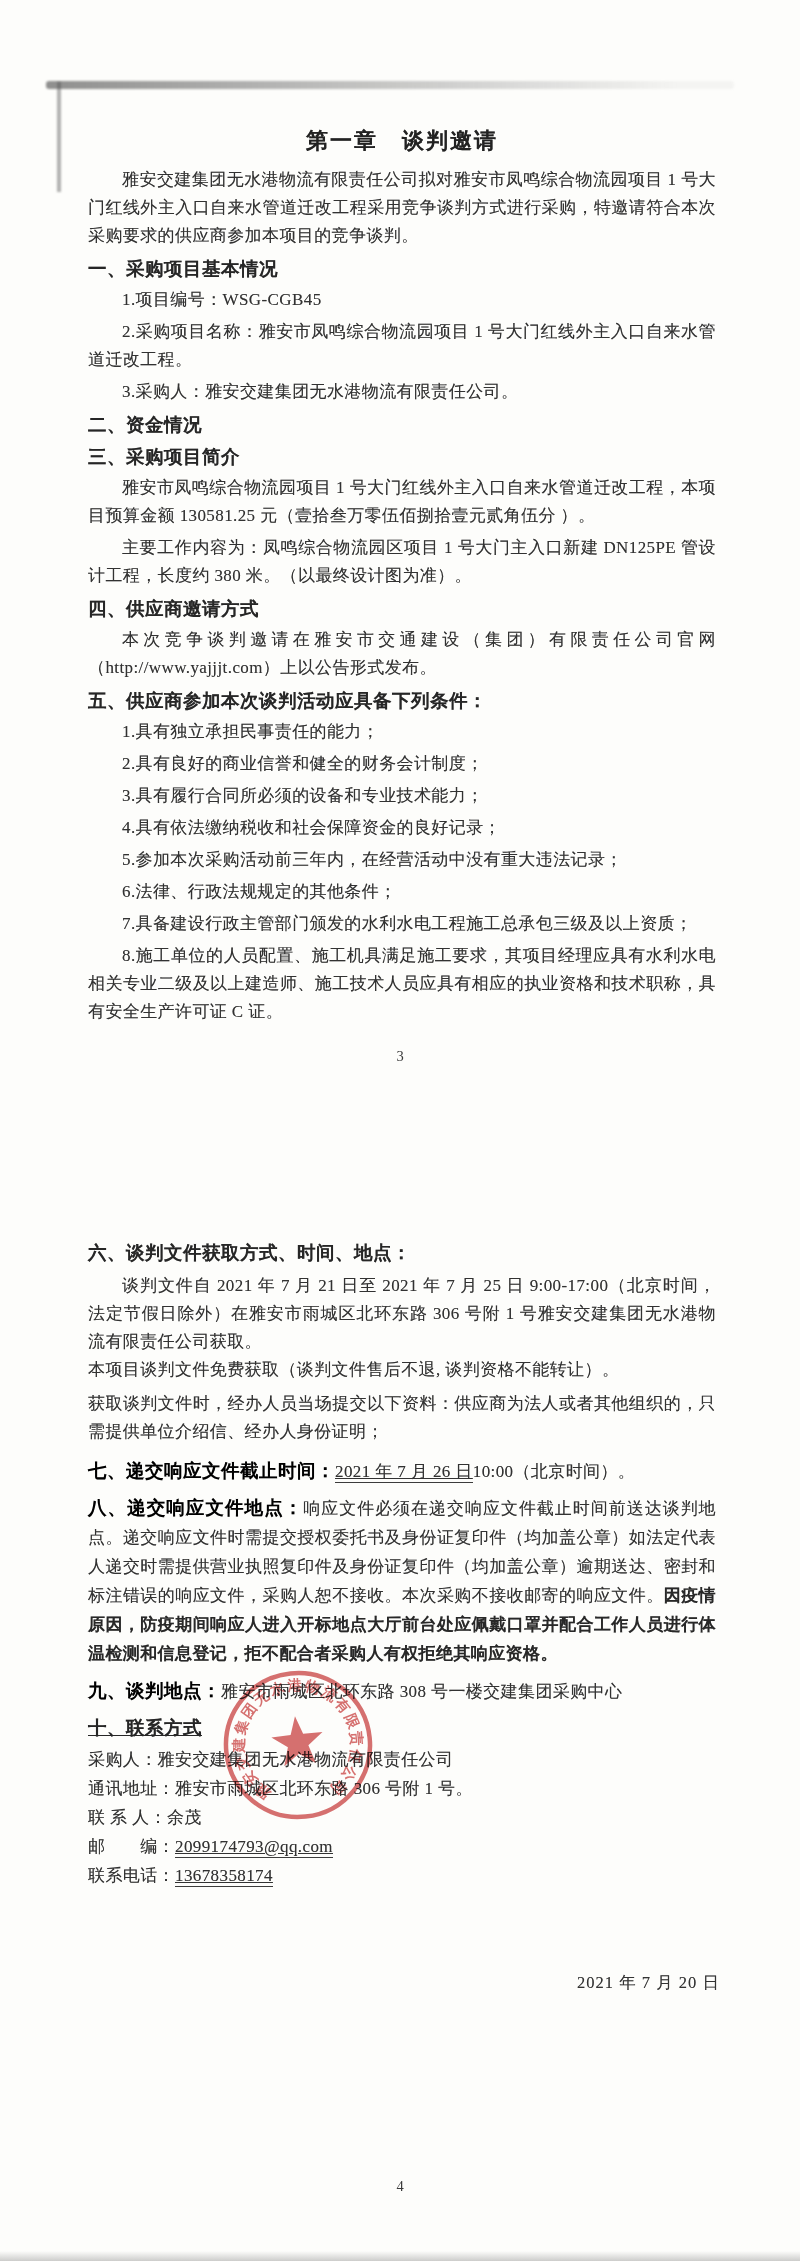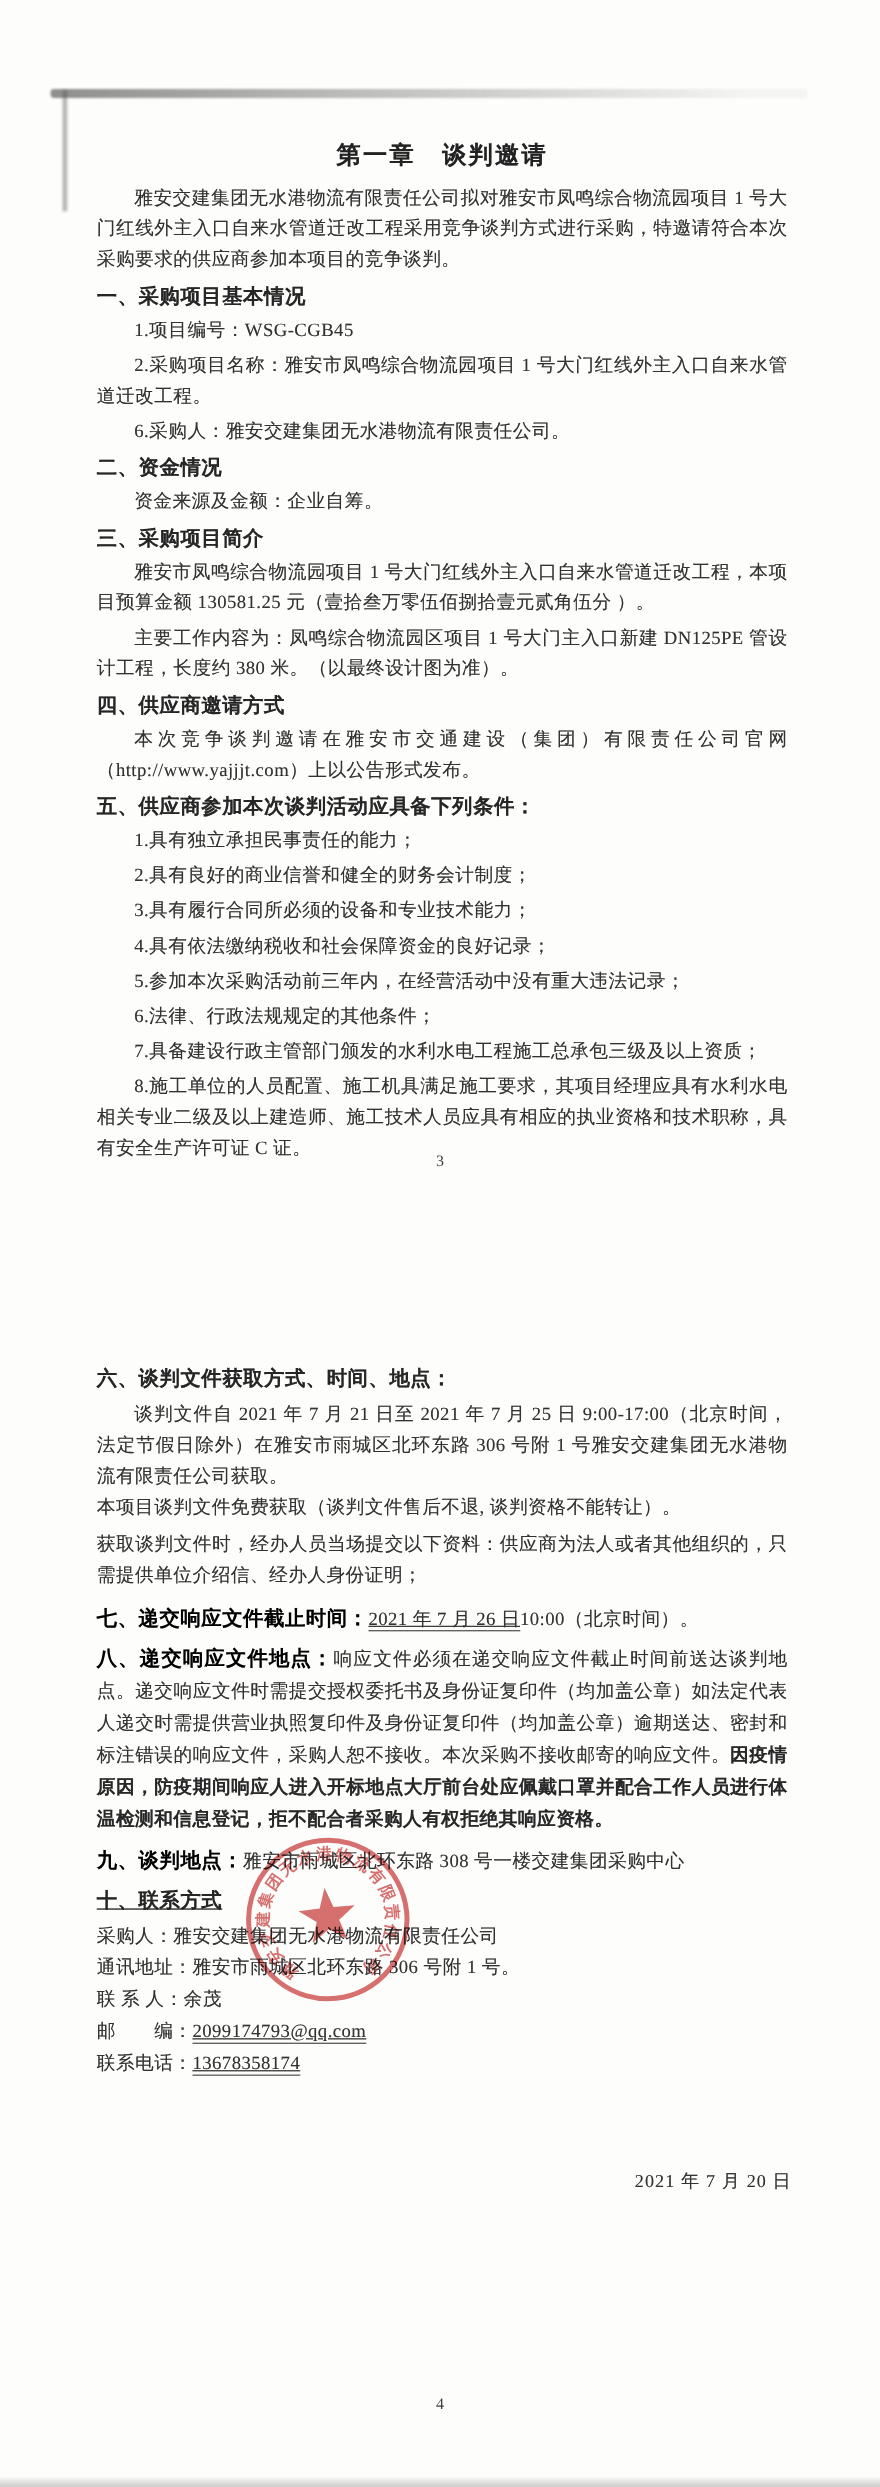--- a/index.html
+++ b/index.html
@@ -91,24 +91,23 @@
   <div id="left-smudge"></div>
 
   <div class="col" id="col1">
     <h1 class="chapter">第一章　谈判邀请</h1>
 
     <p class="body ind mb4">雅安交建集团无水港物流有限责任公司拟对雅安市凤鸣综合物流园项目 1 号大门红线外主入口自来水管道迁改工程采用竞争谈判方式进行采购，特邀请符合本次采购要求的供应商参加本项目的竞争谈判。</p>
 
     <h2 class="sec">一、采购项目基本情况</h2>
     <p class="body ind item">1.项目编号：WSG-CGB45</p>
     <p class="body ind item">2.采购项目名称：雅安市凤鸣综合物流园项目 1 号大门红线外主入口自来水管道迁改工程。</p>
-    <p class="body ind item">6.采购人：雅安交建集团无水港物流有限责任公司。</p>
+    <p class="body ind item">3.采购人：雅安交建集团无水港物流有限责任公司。</p>
 
     <h2 class="sec">二、资金情况</h2>
-    <p class="body ind mb4">资金来源及金额：企业自筹。</p>
 
     <h2 class="sec">三、采购项目简介</h2>
     <p class="body ind mb4">雅安市凤鸣综合物流园项目 1 号大门红线外主入口自来水管道迁改工程，本项目预算金额 130581.25 元（壹拾叁万零伍佰捌拾壹元贰角伍分 ）。</p>
     <p class="body ind mb4">主要工作内容为：凤鸣综合物流园区项目 1 号大门主入口新建 DN125PE 管设计工程，长度约 380 米。（以最终设计图为准）。</p>
 
     <h2 class="sec">四、供应商邀请方式</h2>
     <p class="body ind mb4">本次竞争谈判邀请在雅安市交通建设（集团）有限责任公司官网（http://www.yajjjt.com）上以公告形式发布。</p>
 
     <h2 class="sec">五、供应商参加本次谈判活动应具备下列条件：</h2>
     <p class="body ind item">1.具有独立承担民事责任的能力；</p>

